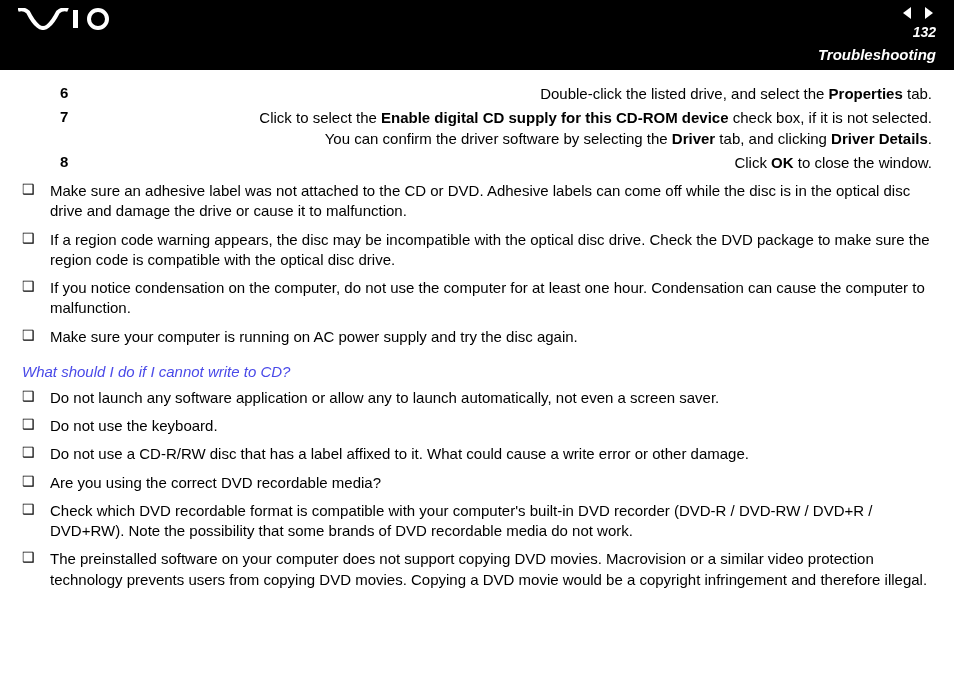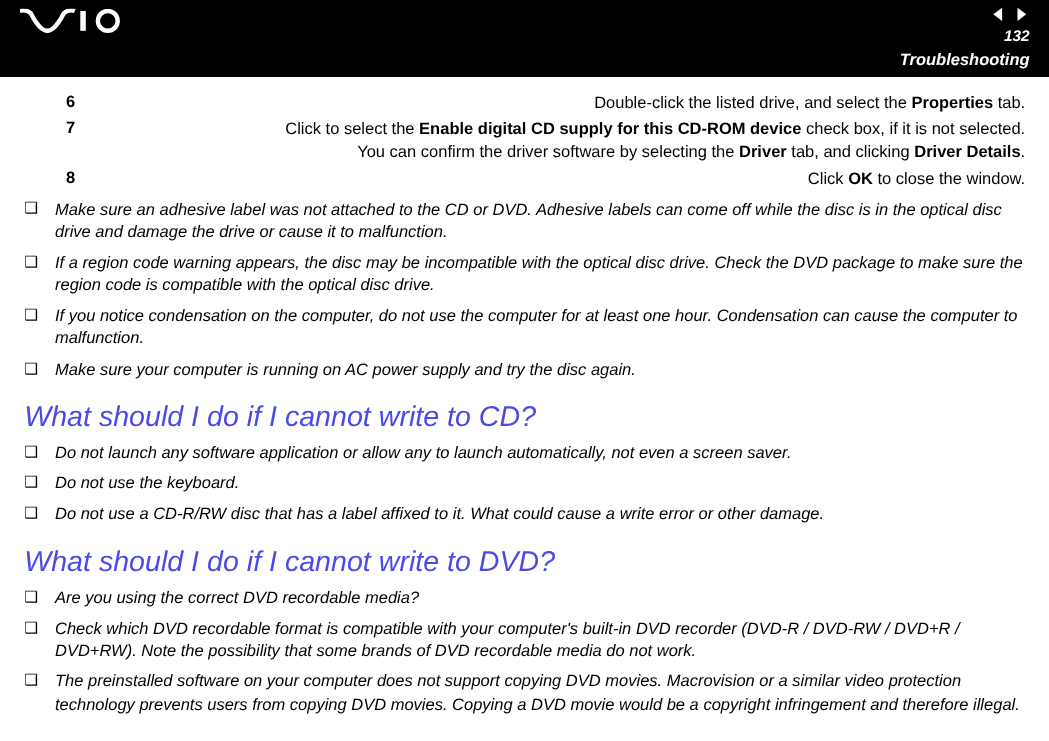--- a/index.html
+++ b/index.html
@@ -72,26 +72,25 @@
     margin-bottom: 2px;
   }
   .bullet-item .bullet {
     width: 28px;
     flex-shrink: 0;
     font-size: 14px;
   }
   .bullet-item .txt {
     flex: 1;
     line-height: 1.35;
-    font-style: italic;
   }
   .heading {
     font-style: italic;
     color: #4a4ae8;
-    font-size: 26px;
+    font-size: 15px;
     margin-top: 16px;
     margin-bottom: 6px;
   }
   b { font-weight: bold; }
 </style>
 </head>
 <body>
 
 <div class="header">
   <div class="logo">
@@ -162,21 +161,20 @@
       <div class="bullet-item">
         <div class="bullet">❑</div>
         <div class="txt">Do not use the keyboard.</div>
       </div>
       <div class="bullet-item">
         <div class="bullet">❑</div>
         <div class="txt">Do not use a CD-R/RW disc that has a label affixed to it. What could cause a write error or other damage.</div>
       </div>
     </div>
 
-  <div class="heading">What should I do if I cannot write to DVD?</div>
   <div id="bullets-dvd">
       <div class="bullet-item">
         <div class="bullet">❑</div>
         <div class="txt">Are you using the correct DVD recordable media?</div>
       </div>
       <div class="bullet-item">
         <div class="bullet">❑</div>
         <div class="txt">Check which DVD recordable format is compatible with your computer's built-in DVD recorder (DVD-R / DVD-RW / DVD+R / DVD+RW). Note the possibility that some brands of DVD recordable media do not work.</div>
       </div>
       <div class="bullet-item">

